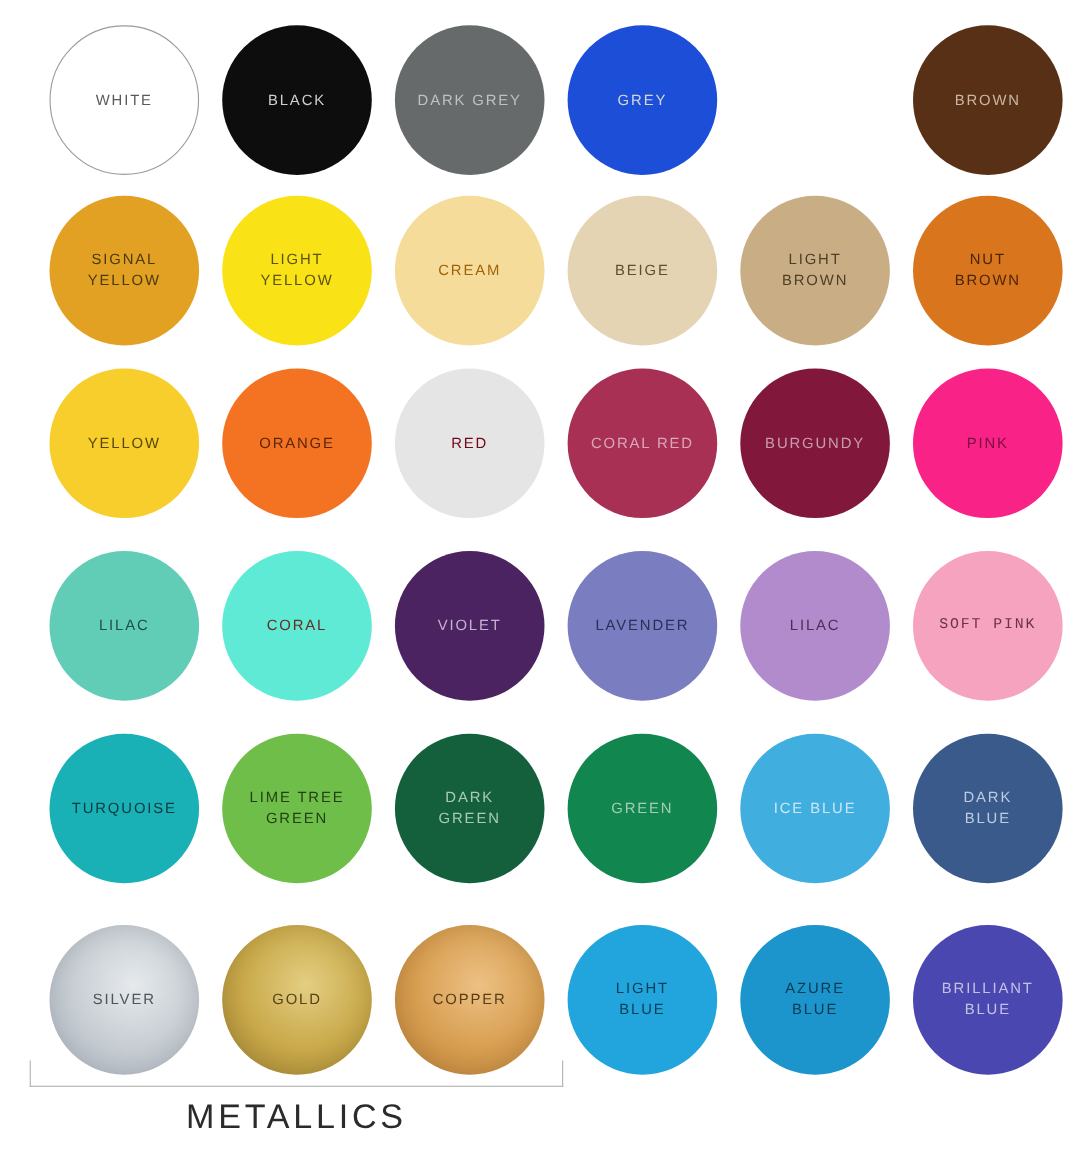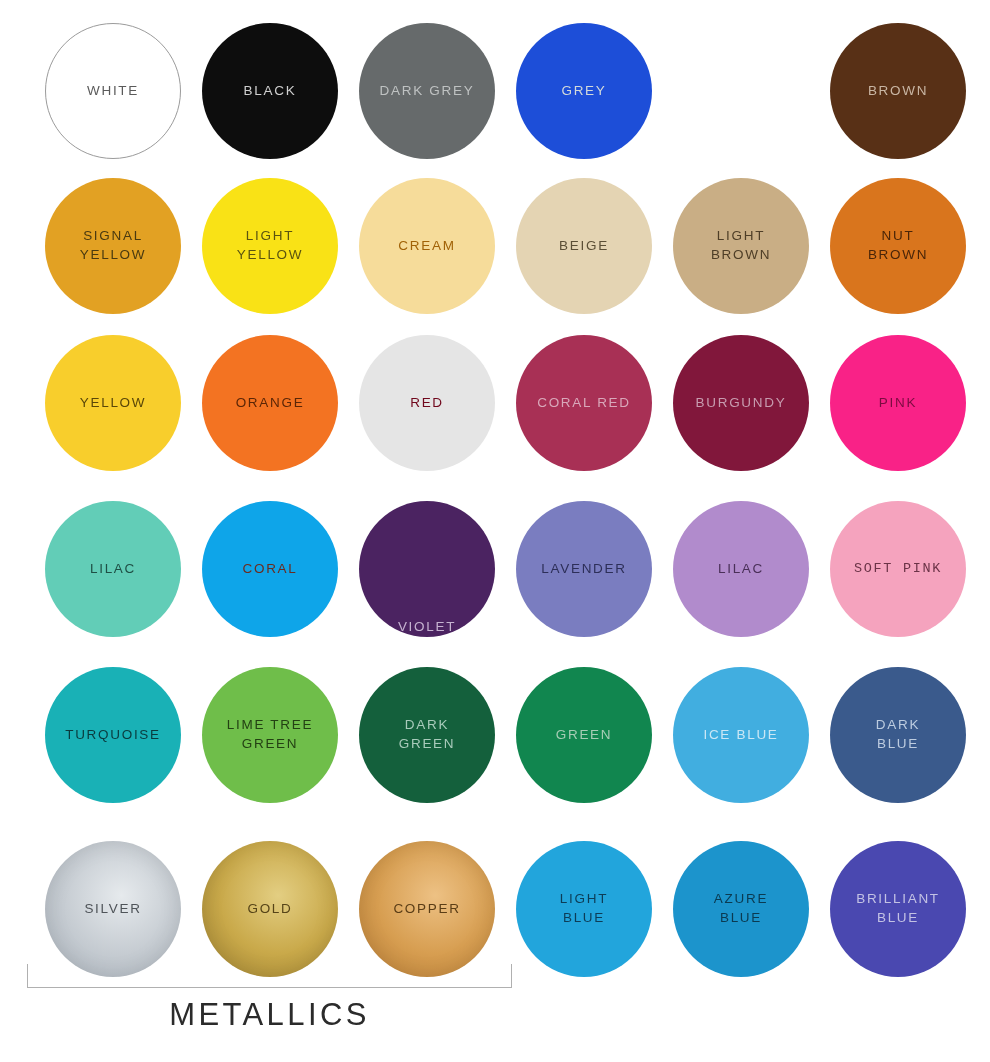--- a/index.html
+++ b/index.html
@@ -133,24 +133,24 @@
     </div>
     <div class="swatch" style="left: 673px; top: 335px; width: 136px; height: 136px; background: rgb(129, 23, 59);">
       <span class="swatch-label" style="color: rgb(199, 156, 175);">BURGUNDY</span>
     </div>
     <div class="swatch" style="left: 830px; top: 335px; width: 136px; height: 136px; background: rgb(249, 34, 135);">
       <span class="swatch-label" style="color: rgb(124, 11, 65);">PINK</span>
     </div>
     <div class="swatch" style="left: 45px; top: 501px; width: 136px; height: 136px; background: rgb(98, 205, 183);">
       <span class="swatch-label" style="color: rgb(31, 79, 69);">LILAC</span>
     </div>
-    <div class="swatch" style="left: 202px; top: 501px; width: 136px; height: 136px; background: #0ea5e9;">
+    <div class="swatch" style="left: 202px; top: 501px; width: 136px; height: 136px; background: #5eead4;">
       <span class="swatch-label" style="color: rgb(106, 44, 32);">CORAL</span>
     </div>
-    <div class="swatch" style="left: 359px; top: 501px; width: 136px; height: 136px; background: rgb(75, 35, 97); align-items: flex-end;">
+    <div class="swatch" style="left: 359px; top: 501px; width: 136px; height: 136px; background: rgb(75, 35, 97);">
       <span class="swatch-label" style="color: rgb(197, 178, 208);">VIOLET</span>
     </div>
     <div class="swatch" style="left: 516px; top: 501px; width: 136px; height: 136px; background: rgb(122, 125, 192);">
       <span class="swatch-label" style="color: rgb(45, 47, 88);">LAVENDER</span>
     </div>
     <div class="swatch" style="left: 673px; top: 501px; width: 136px; height: 136px; background: rgb(177, 139, 204);">
       <span class="swatch-label" style="color: rgb(74, 48, 88);">LILAC</span>
     </div>
     <div class="swatch" style="left: 830px; top: 501px; width: 136px; height: 136px; background: rgb(245, 163, 190);">
       <span class="swatch-label" style="color: rgb(107, 51, 71); font-family: Liberation Mono, monospace;">SOFT PINK</span>

